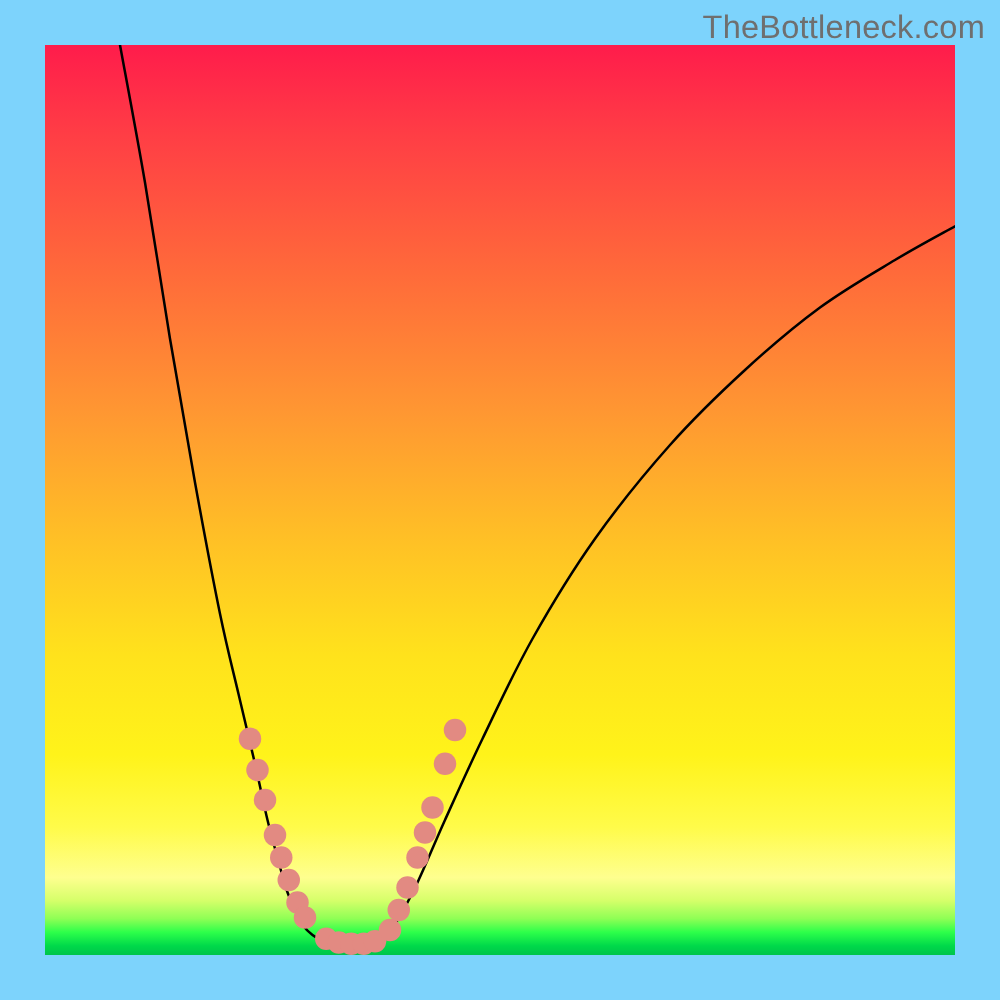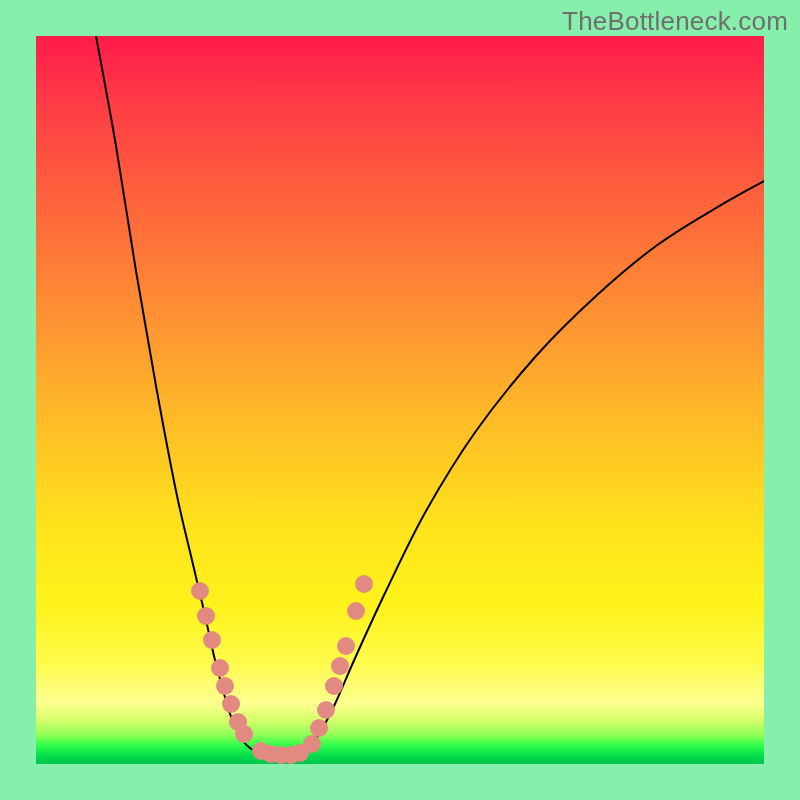--- a/index.html
+++ b/index.html
@@ -10,21 +10,21 @@
     overflow: hidden;
     background: #000;
     font-family: Arial, Helvetica, sans-serif;
   }
   .frame {
     position: absolute;
     left: 0;
     top: 0;
     width: 800px;
     height: 800px;
-    background: #86efac;
+    background: #7dd3fc;
   }
   .plot-area {
     position: absolute;
     left: 36px;
     top: 36px;
     width: 728px;
     height: 728px;
     overflow: hidden;
   }
   .gradient {

